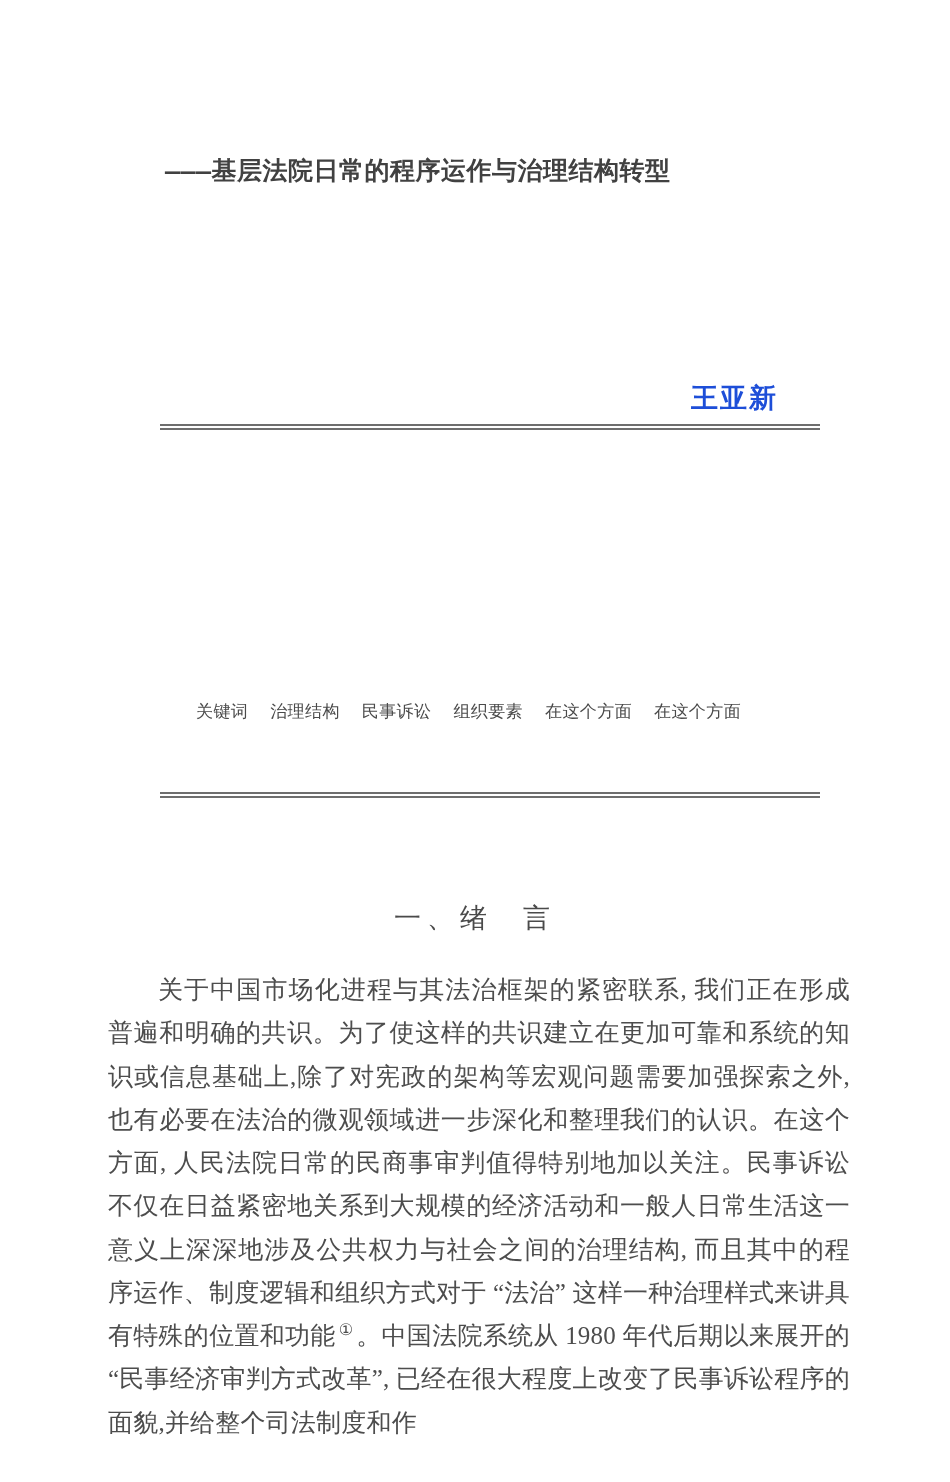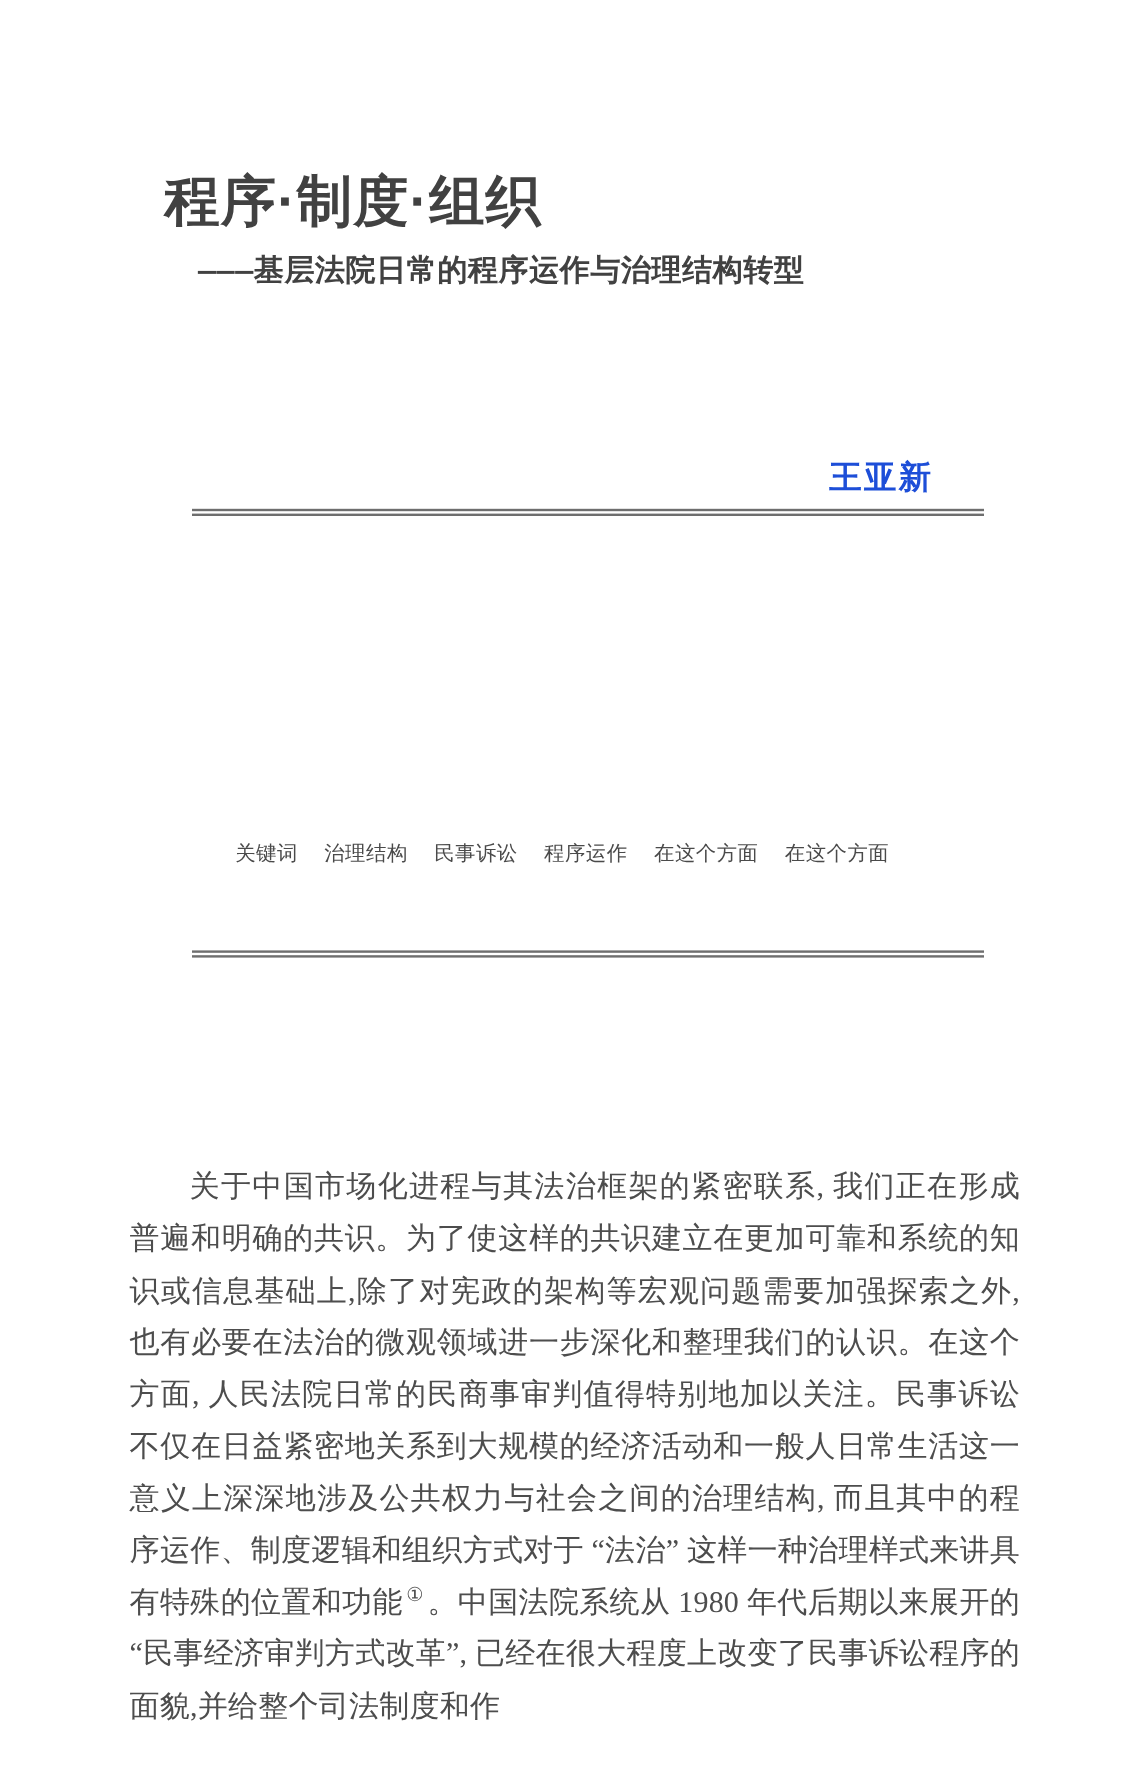--- a/index.html
+++ b/index.html
@@ -162,32 +162,34 @@
     line-height: 0;
     padding: 0 3px;
   }
 </style>
 </head>
 <body>
 
 <div class="page">
 
   <div class="title-block">
-    <h1 class="main-title">程序·制度·组织</h1>
     <div class="subtitle">———基层法院日常的程序运作与治理结构转型</div>
   </div>
 
   <div class="author-line">王亚新</div>
 
   <div class="rule-double rule-top"></div>
 
 
   <div class="keywords">
-    <span class="kw-label">关键词</span><span class="kw-item">治理结构</span><span class="kw-item">民事诉讼</span><span class="kw-item">程序运作</span><span class="kw-item">在这个方面</span><span class="kw-item">在这个方面</span>
+    <span class="kw-label">关键词</span><span class="kw-item">治理结构</span><span class="kw-item">民事诉讼</span><span class="kw-item">组织要素</span><span class="kw-item">在这个方面</span><span class="kw-item">在这个方面</span>
   </div>
 
 
   <div class="rule-double rule-bottom"></div>
 
+  <div class="section-heading">
+    <span>一、</span><span>绪</span><span class="gap"></span><span>言</span>
+  </div>
 
   <div class="body-text"><span>关于中国市场化进程与其法治框架的紧密联系, 我们正在形成普遍和明确的共识。为了使这样的共识建立在更加可靠和系统的知识或信息基础上,除了对宪政的架构等宏观问题需要加强探索之外,也有必要在法治的微观领域进一步深化和整理我们的认识。在这个方面, 人民法院日常的民商事审判值得特别地加以关注。民事诉讼不仅在日益紧密地关系到大规模的经济活动和一般人日常生活这一意义上深深地涉及公共权力与社会之间的治理结构, 而且其中的程序运作、制度逻辑和组织方式对于 “法治” 这样一种治理样式来讲具有特殊的位置和功能</span><span class="fn-marker">①</span><span>。中国法院系统从 1980 年代后期以来展开的 “民事经济审判方式改革”, 已经在很大程度上改变了民事诉讼程序的面貌,并给整个司法制度和作</span></div>
 
 </div>
 
 </body></html>

